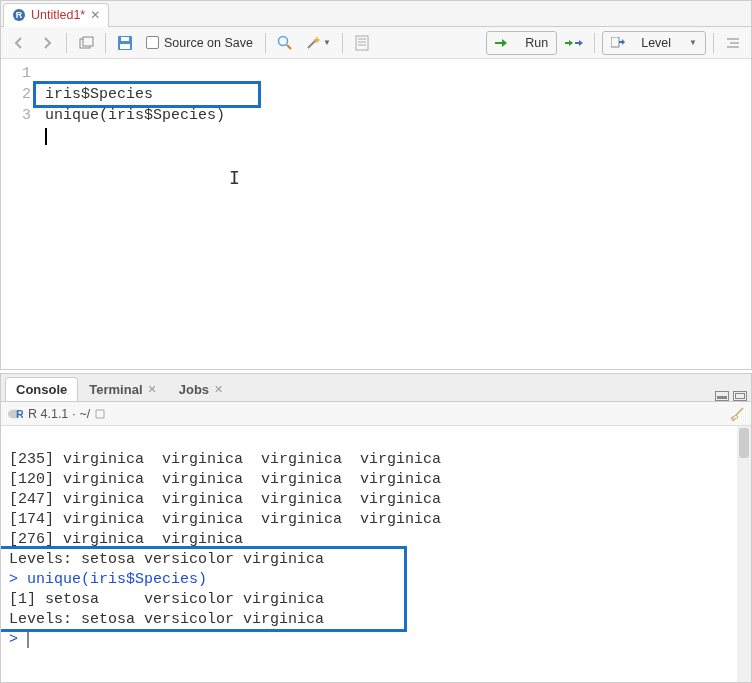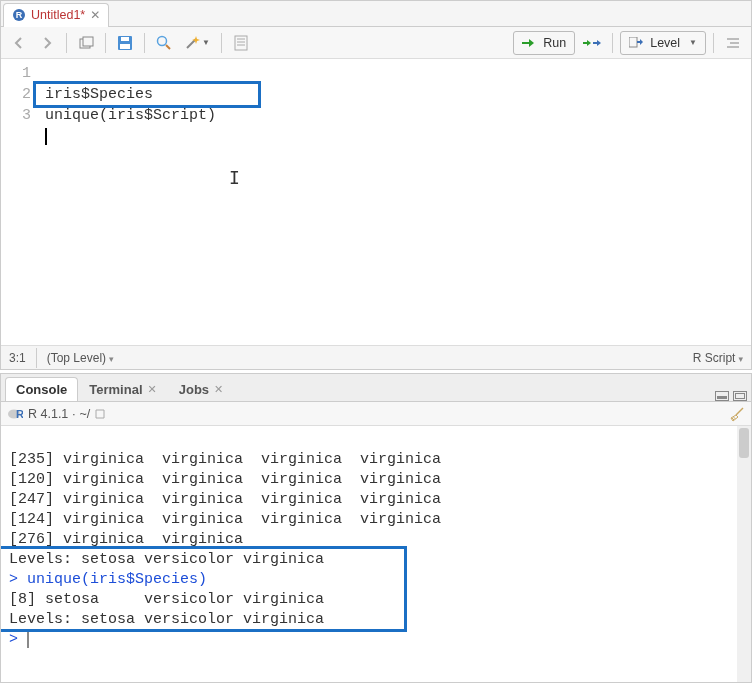--- a/index.html
+++ b/index.html
@@ -11,21 +11,21 @@
   
   .tabbar { display: flex; align-items: center; height: 26px; background: #f5f5f5; border-bottom: 1px solid #ccc; padding-left: 2px; }
   .tab { display: flex; align-items: center; gap: 5px; height: 24px; padding: 0 8px; background: #fff; border: 1px solid #ccc; border-bottom: none; border-radius: 4px 4px 0 0; margin-top: 2px; font-size: 12.5px; color: #b33; cursor: pointer; }
   .tab-close { color: #888; font-size: 12px; cursor: pointer; }
 
   
   .toolbar { display: flex; align-items: center; height: 32px; background: #f7f7f7; border-bottom: 1px solid #ddd; padding: 0 6px; gap: 4px; }
   .toolbar .spacer { flex: 1; }
   .tbtn { display: flex; align-items: center; justify-content: center; min-width: 24px; height: 24px; padding: 0 4px; border-radius: 3px; cursor: pointer; }
   .sep { width: 1px; height: 20px; background: #ccc; margin: 0 3px; }
-  .btn-label { font-size: 12.5px; color: #333; padding: 0 4px; display: flex; align-items: center; gap: 7px; height: 24px; border: 1px solid transparent; border-radius: 3px; cursor: pointer; }
+  .btn-label { font-size: 12.5px; color: #333; padding: 0 4px; display: flex; align-items: center; gap: 16px; height: 24px; border: 1px solid transparent; border-radius: 3px; cursor: pointer; }
   .btn-label.bordered { border: 1px solid #bbb; padding: 0 8px; }
   .checkbox-box { width: 13px; height: 13px; border: 1px solid #888; background: #fff; border-radius: 2px; }
   .label-text { font-size: 12.5px; color: #333; }
 
   
   .editor { flex: 1; display: flex; font-family: "Courier New", monospace; font-size: 15px; background: #fff; overflow: hidden; position: relative; }
   .gutter { width: 38px; text-align: right; color: #aaa; padding: 4px 8px 0 0; background: #fff; user-select: none; line-height: 21px; }
   .code { flex: 1; padding: 4px 0 0 6px; position: relative; line-height: 21px; white-space: pre; }
   .highlight-box { position: absolute; border: 3.5px solid #1b6fc4; pointer-events: none; }
   .text-cursor { display: inline-block; width: 1.5px; height: 17px; background: #000; vertical-align: middle; }
@@ -92,20 +92,24 @@
         </svg>
     </div>
     <div class="sep"></div>
     <div class="tbtn">
       <svg width="16" height="16">
           <rect x="1" y="1" width="14" height="14" rx="1" fill="#4a8fd4"></rect>
           <rect x="3" y="9" width="10" height="5" fill="#fff"></rect>
           <rect x="4" y="2" width="8" height="4" fill="#fff"></rect>
         </svg>
     </div>
+    <div class="btn-label" style="gap:5px;">
+      <span class="checkbox-box"></span>
+      <span class="label-text">Source on Save</span>
+    </div>
     <div class="sep"></div>
     <div class="tbtn">
       <svg width="16" height="16">
           <circle cx="6" cy="6" r="4.5" fill="none" stroke="#5aa3e0" stroke-width="1.5"></circle>
           <line x1="10" y1="10" x2="14" y2="14" stroke="#c77f3b" stroke-width="2"></line>
         </svg>
     </div>
     <div class="tbtn">
       <svg width="16" height="16">
           <line x1="3" y1="13" x2="12" y2="4" stroke="#888" stroke-width="2"></line>
@@ -159,34 +163,27 @@
   </div>
 
   <div class="editor">
     <div class="gutter">
       <div>1</div>
         <div>2</div>
         <div>3</div>
     </div>
     <div class="code">
 <span>iris$Species</span>
-<span>unique(iris$Script)</span>
+<span>unique(iris$Species)</span>
 <span></span><span class="text-cursor"></span>
       <div class="highlight-box" style="left:-6px; top:22px; width:228px; height:27px;"></div>
       <div class="ibeam" style="left:190px; top:108px;">I</div>
     </div>
   </div>
 
-  <div class="statusbar">
-    <span>3:1</span>
-    <div class="sep" style="margin:0 10px"></div>
-    <span><span>(Top Level)</span><span class="updown">▾</span></span>
-    <div class="spacer"></div>
-    <span><span>R Script</span><span class="updown">▾</span></span>
-  </div>
 </div>
 
 <div class="panel console-panel">
   <div class="console-tabs">
     <div class="ctab active">
         <span>Console</span>
       </div>
     <div class="ctab">
         <span>Terminal</span>
         <span class="ctab-close">✕</span>
@@ -218,25 +215,25 @@
           <line x1="3" y1="12" x2="5" y2="14" stroke="#c9a863"></line>
           <line x1="4.5" y1="11" x2="6.5" y2="13" stroke="#c9a863"></line>
         </svg>
     </span>
   </div>
 
   <div class="console-body">
 <span>[235] virginica  virginica  virginica  virginica</span>
 <span>[120] virginica  virginica  virginica  virginica</span>
 <span>[247] virginica  virginica  virginica  virginica</span>
-<span>[124] virginica  virginica  virginica  virginica</span>
+<span>[174] virginica  virginica  virginica  virginica</span>
 <span>[276] virginica  virginica</span>
 <span>Levels: setosa versicolor virginica</span>
 <span class="blue">&gt; unique(iris$Species)</span>
-<span>[8] setosa     versicolor virginica</span>
+<span>[1] setosa     versicolor virginica</span>
 <span>Levels: setosa versicolor virginica</span>
 <span class="blue">&gt; </span><span class="text-cursor" style="background:#888"></span>
     <div class="highlight-box" style="left:-4px; top:120px; width:410px; height:86px;"></div>
     <div class="scrollbar">
       <div class="scrollbar-thumb" style="top:2px; height:30px;"></div>
     </div>
   </div>
 </div>
 
 </body></html>

